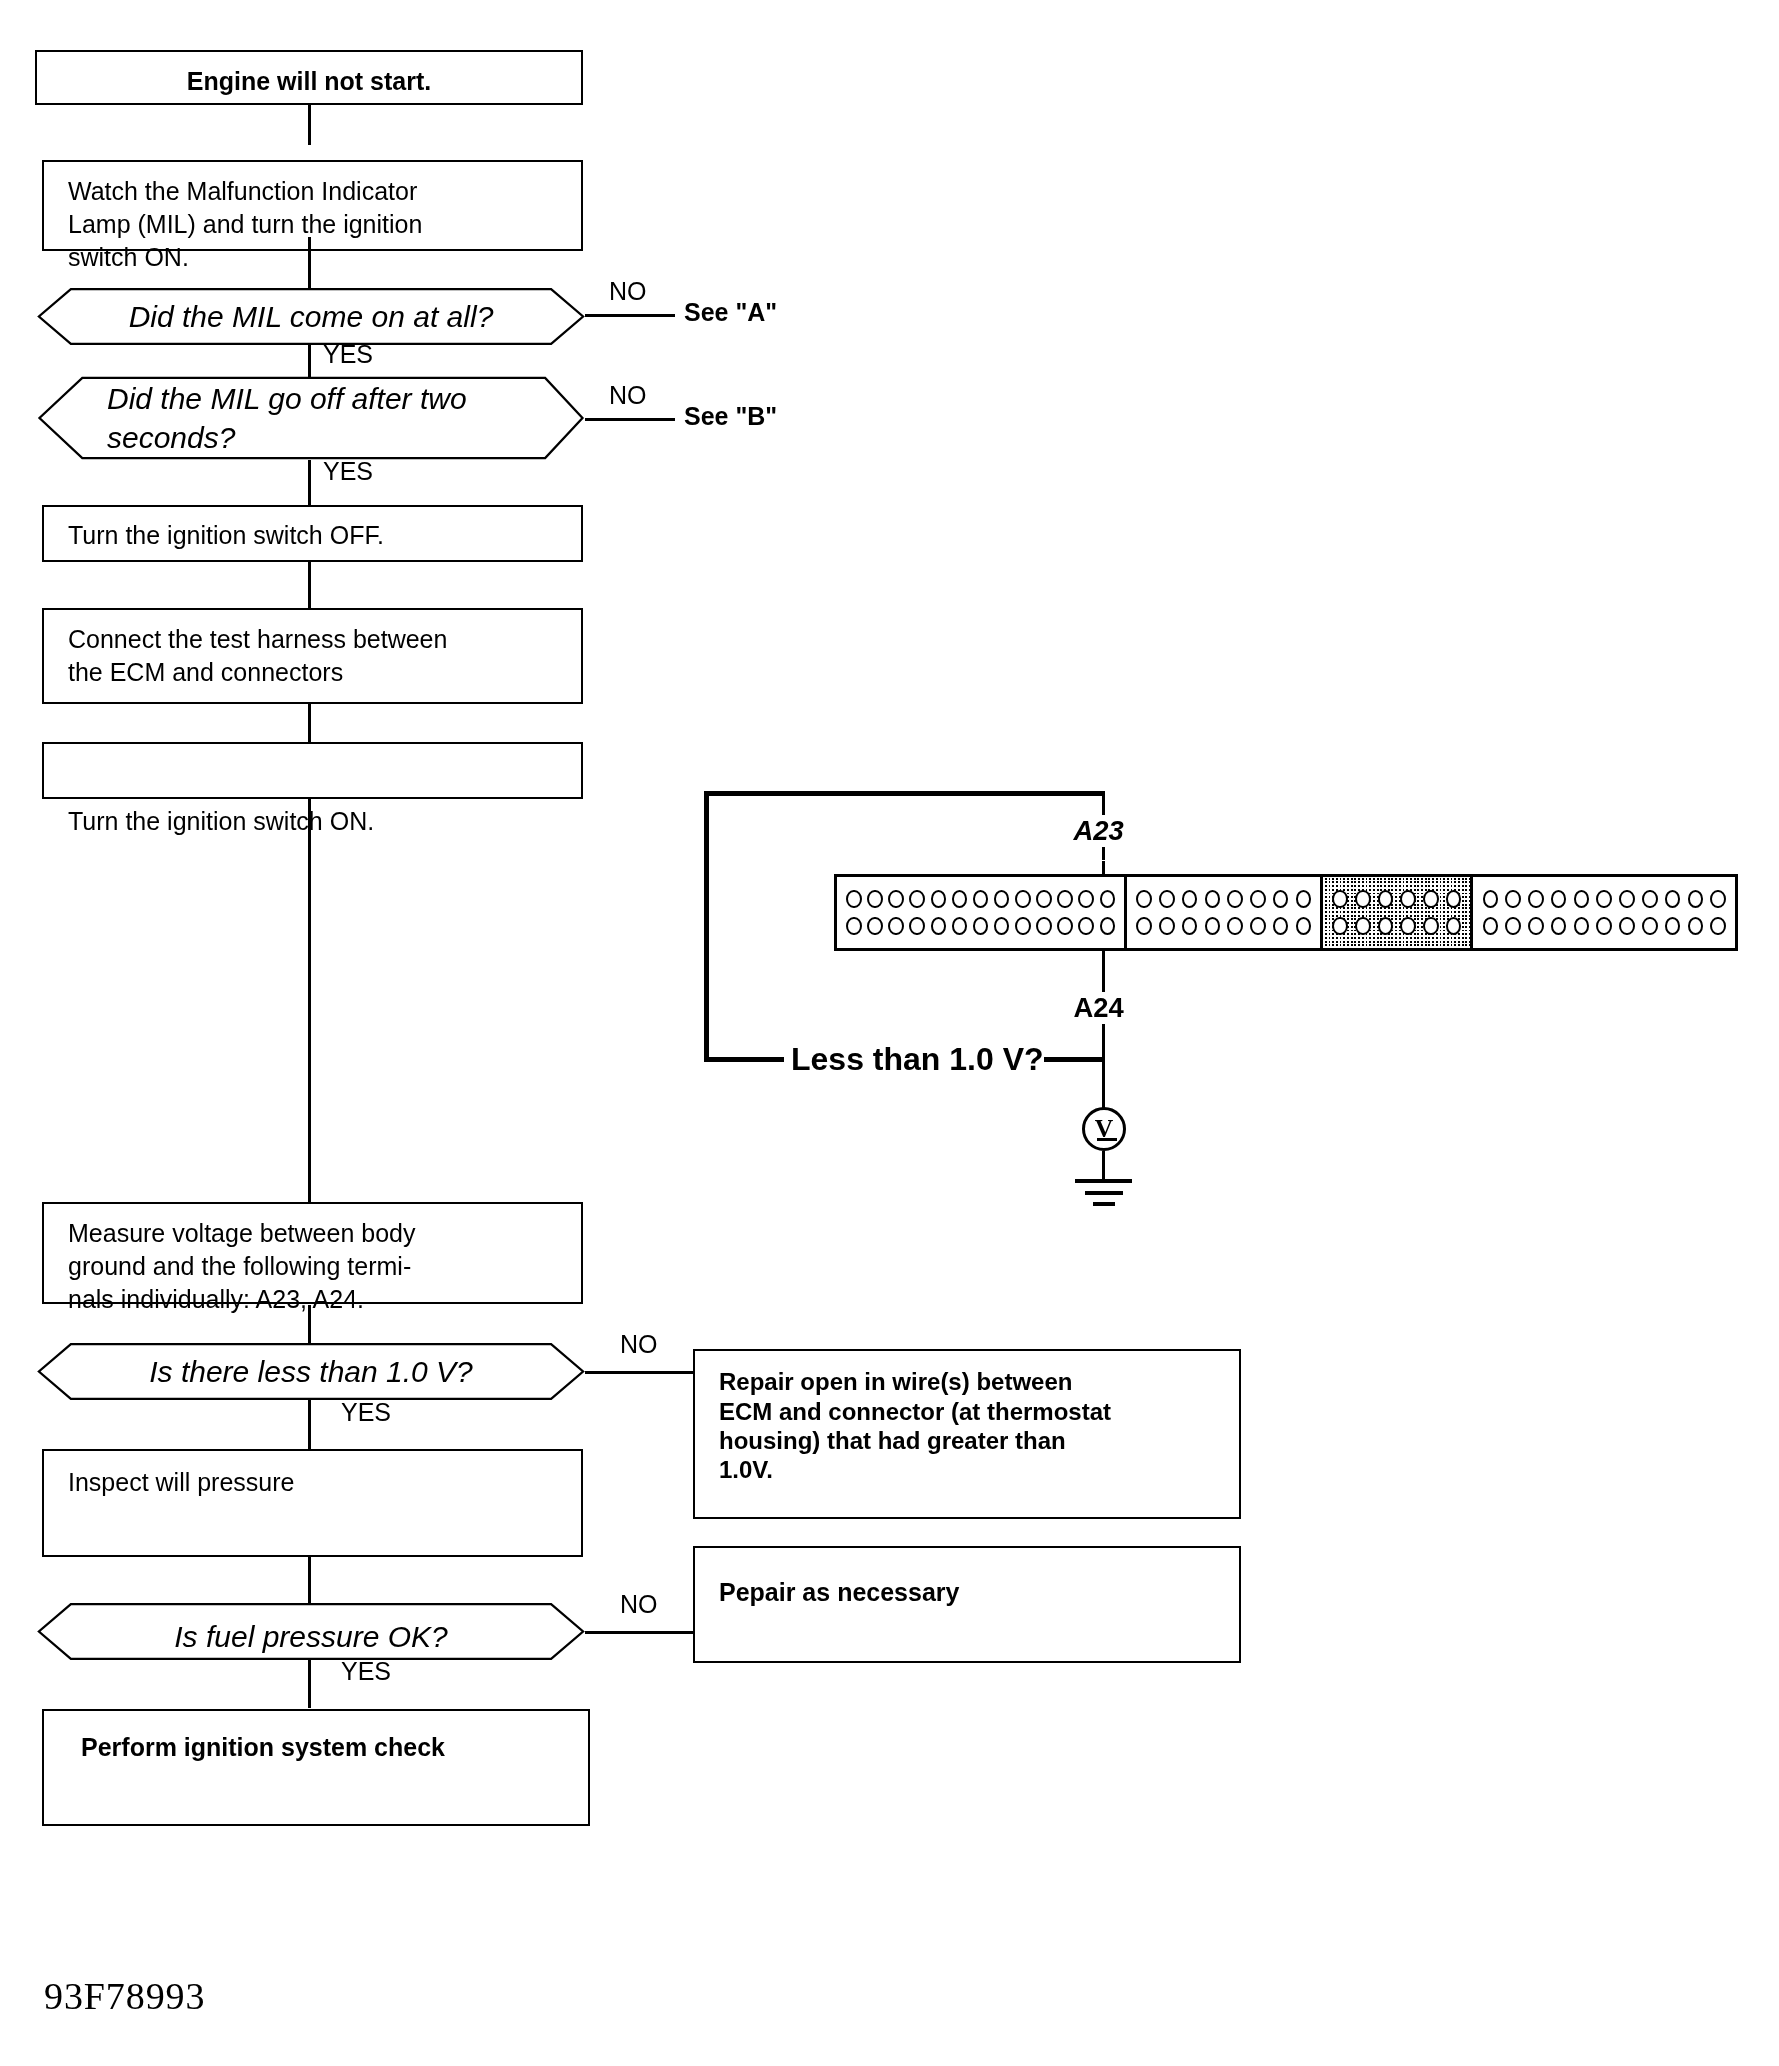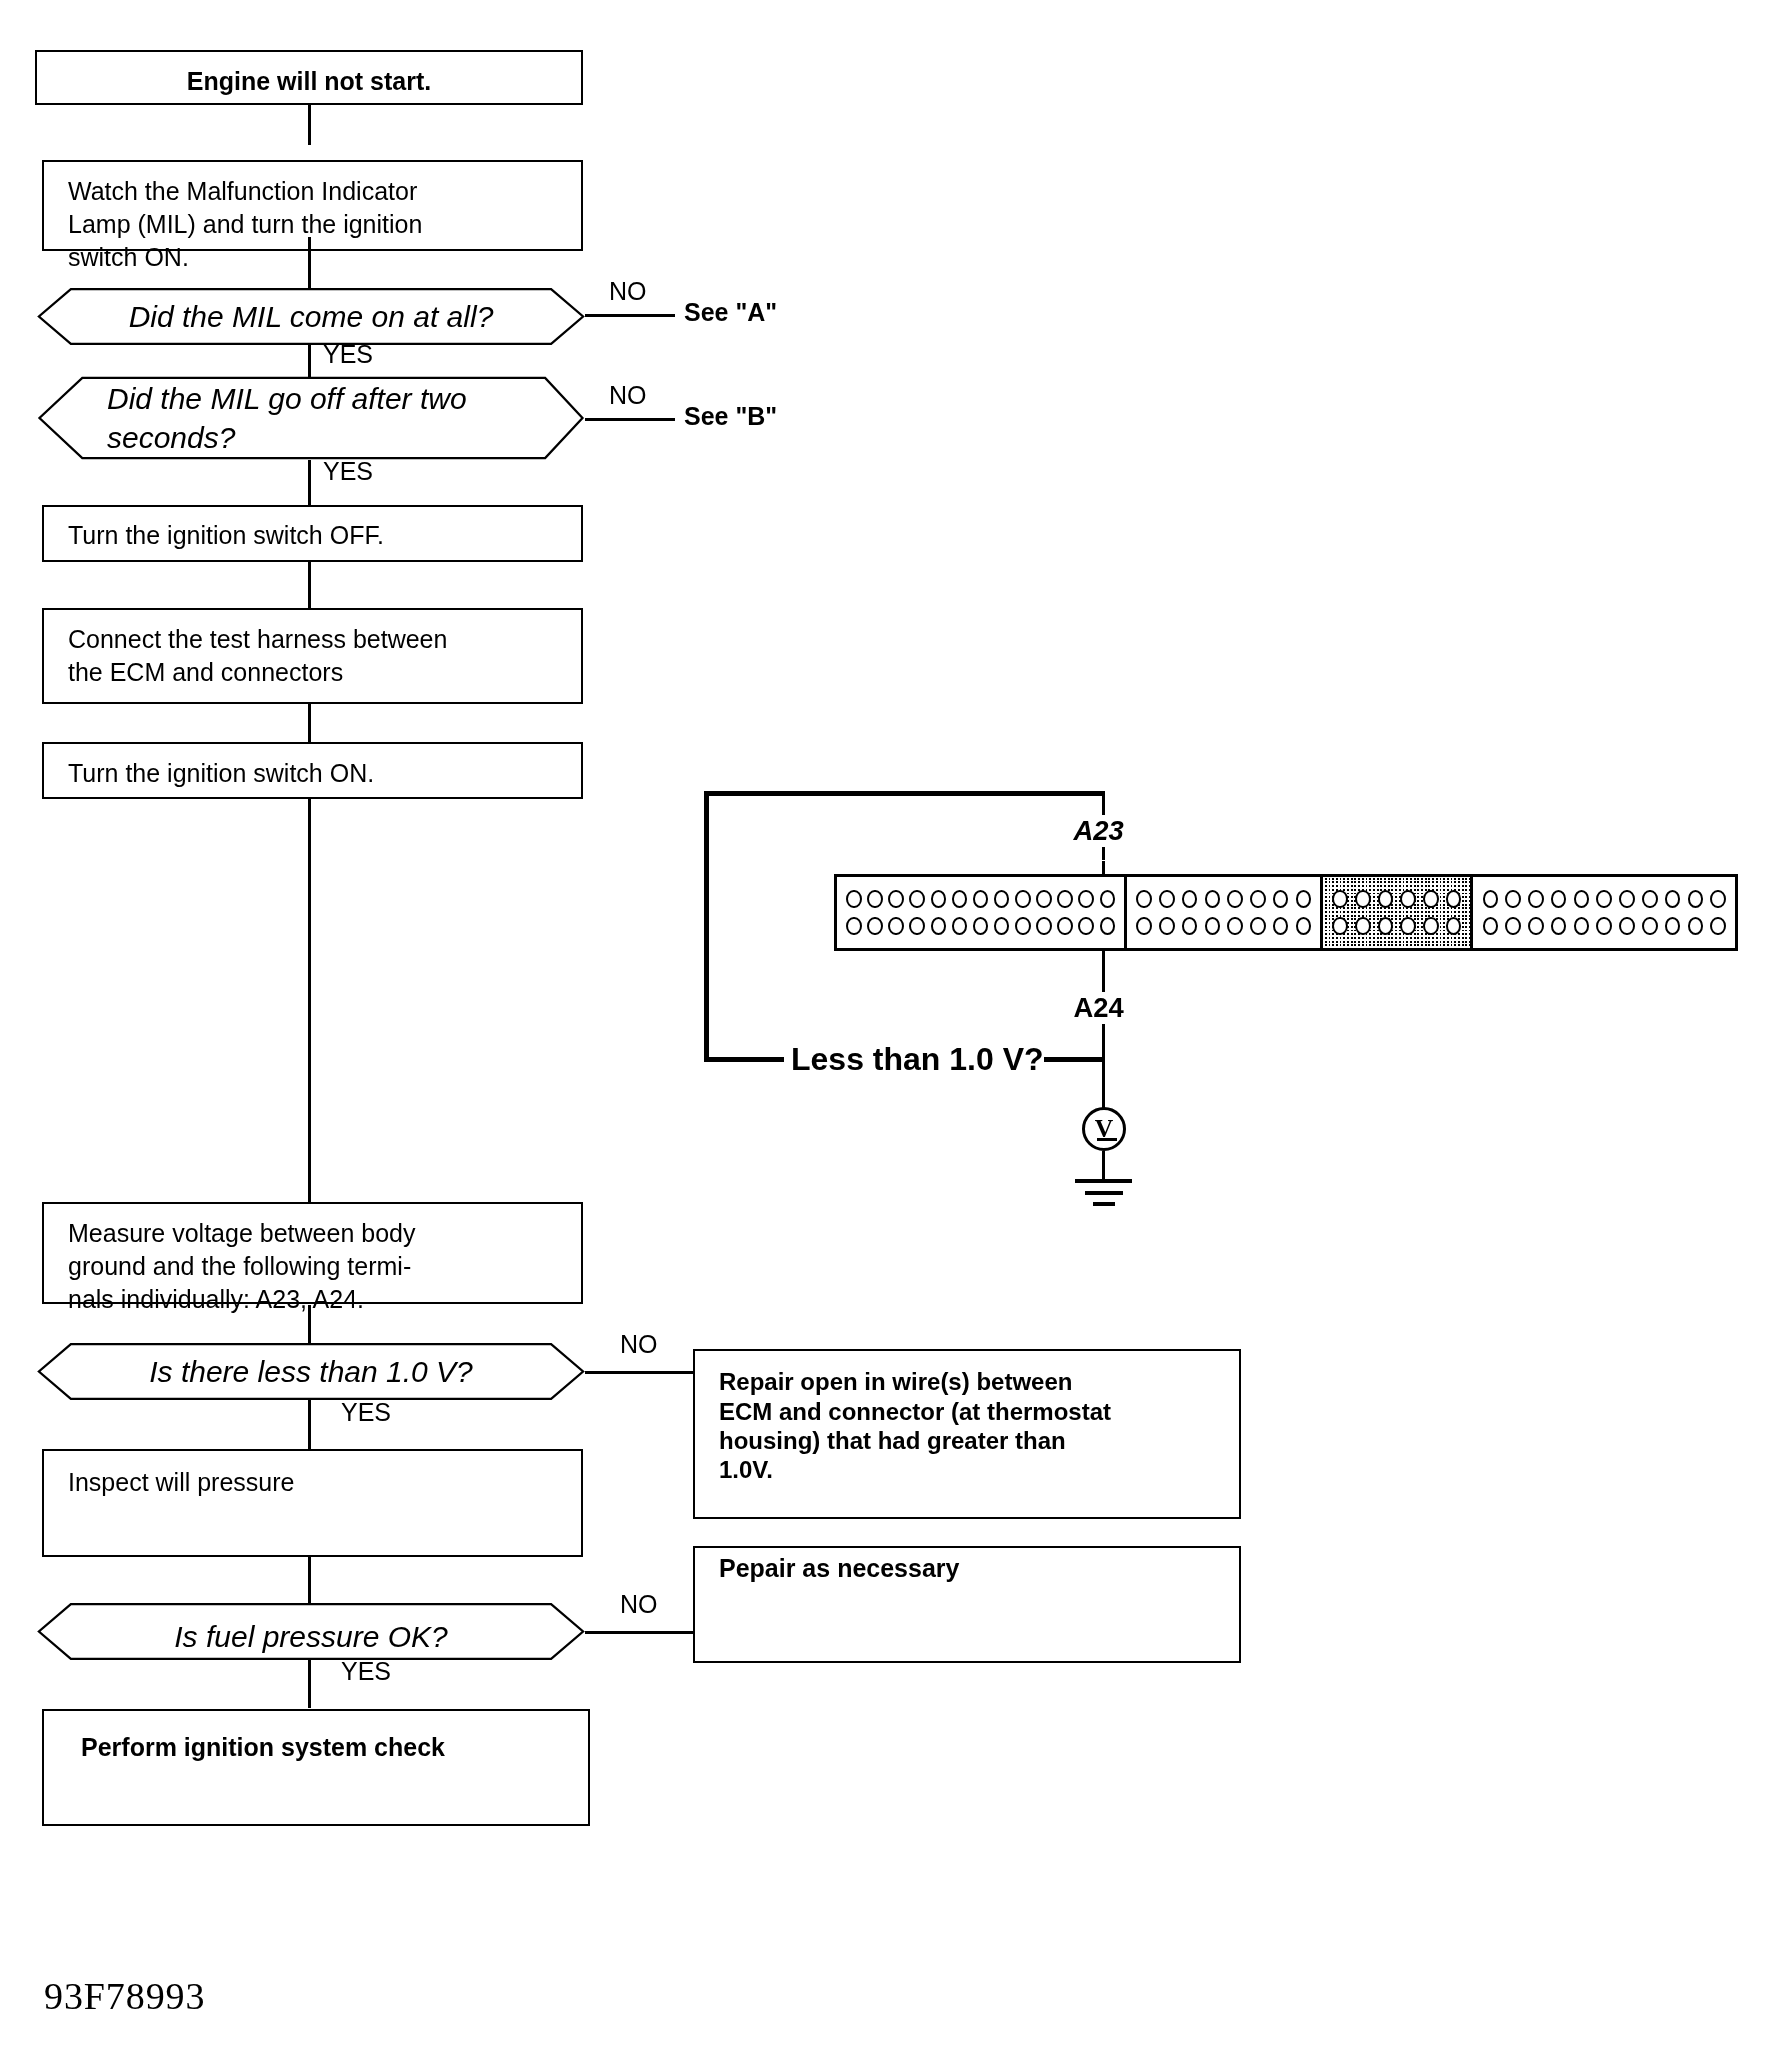--- a/index.html
+++ b/index.html
@@ -109,21 +109,21 @@
   </div>
   <div class="vline" style="left:308px;top:562px;height:46px;"></div>
 
   <div class="node box" style="left:42px;top:608px;width:541px;height:96px;">
     <div class="txt" style="white-space:pre-line;">Connect the test harness between
 the  ECM  and  connectors</div>
   </div>
   <div class="vline" style="left:308px;top:704px;height:38px;"></div>
 
   <div class="node box" style="left:42px;top:742px;width:541px;height:57px;">
-    <div class="txt" style="">Turn the ignition switch ON.</div>
+    <div class="txt" style="margin-top:48px;">Turn the ignition switch ON.</div>
   </div>
   <div class="vline" style="left:308px;top:799px;height:38px;"></div>
 
   <div class="node box" style="left:42px;top:1202px;width:541px;height:102px;">
     <div class="txt" style="white-space:pre-line;">Measure voltage between body
 ground and the following termi-
 nals individually: A23, A24.</div>
   </div>
   <div class="vline" style="left:308px;top:837px;height:365px;"></div>
   <div class="vline" style="left:308px;top:1305px;height:38px;"></div>
@@ -155,21 +155,21 @@
   <div class="node hex" style="left:38px;top:1603px;width:546px;height:66px;">
     <svg width="546" height="57" viewBox="0 0 598 62">
       <polygon points="36,1 562,1 597,31 562,61 36,61 1,31" fill="#fff" stroke="#000" stroke-width="2.5"></polygon>
     </svg>
     <div class="txt">Is fuel pressure OK?</div>
   </div>
   <div class="hline" style="left:585px;top:1631px;width:110px;"></div>
   <div class="lbl" style="left:620px;top:1590px;">NO</div>
 
   <div class="node box bold" style="left:693px;top:1546px;width:548px;height:117px;">
-    <div class="txt" style="padding-top:4px;">Pepair as necessary</div>
+    <div class="txt" style="padding-top:28px;">Pepair as necessary</div>
   </div>
 
   <div class="vline" style="left:308px;top:1659px;height:49px;"></div>
   <div class="lbl" style="left:341px;top:1657px;">YES</div>
 
   <div class="node box bold" style="left:42px;top:1709px;width:548px;height:117px;">
     <div class="txt" style="padding-top:20px;padding-left:37px;">Perform ignition system check</div>
   </div>
 
   <div class="thickline" style="left:704px;top:791px;width:400px;height:4.6px;"></div>

